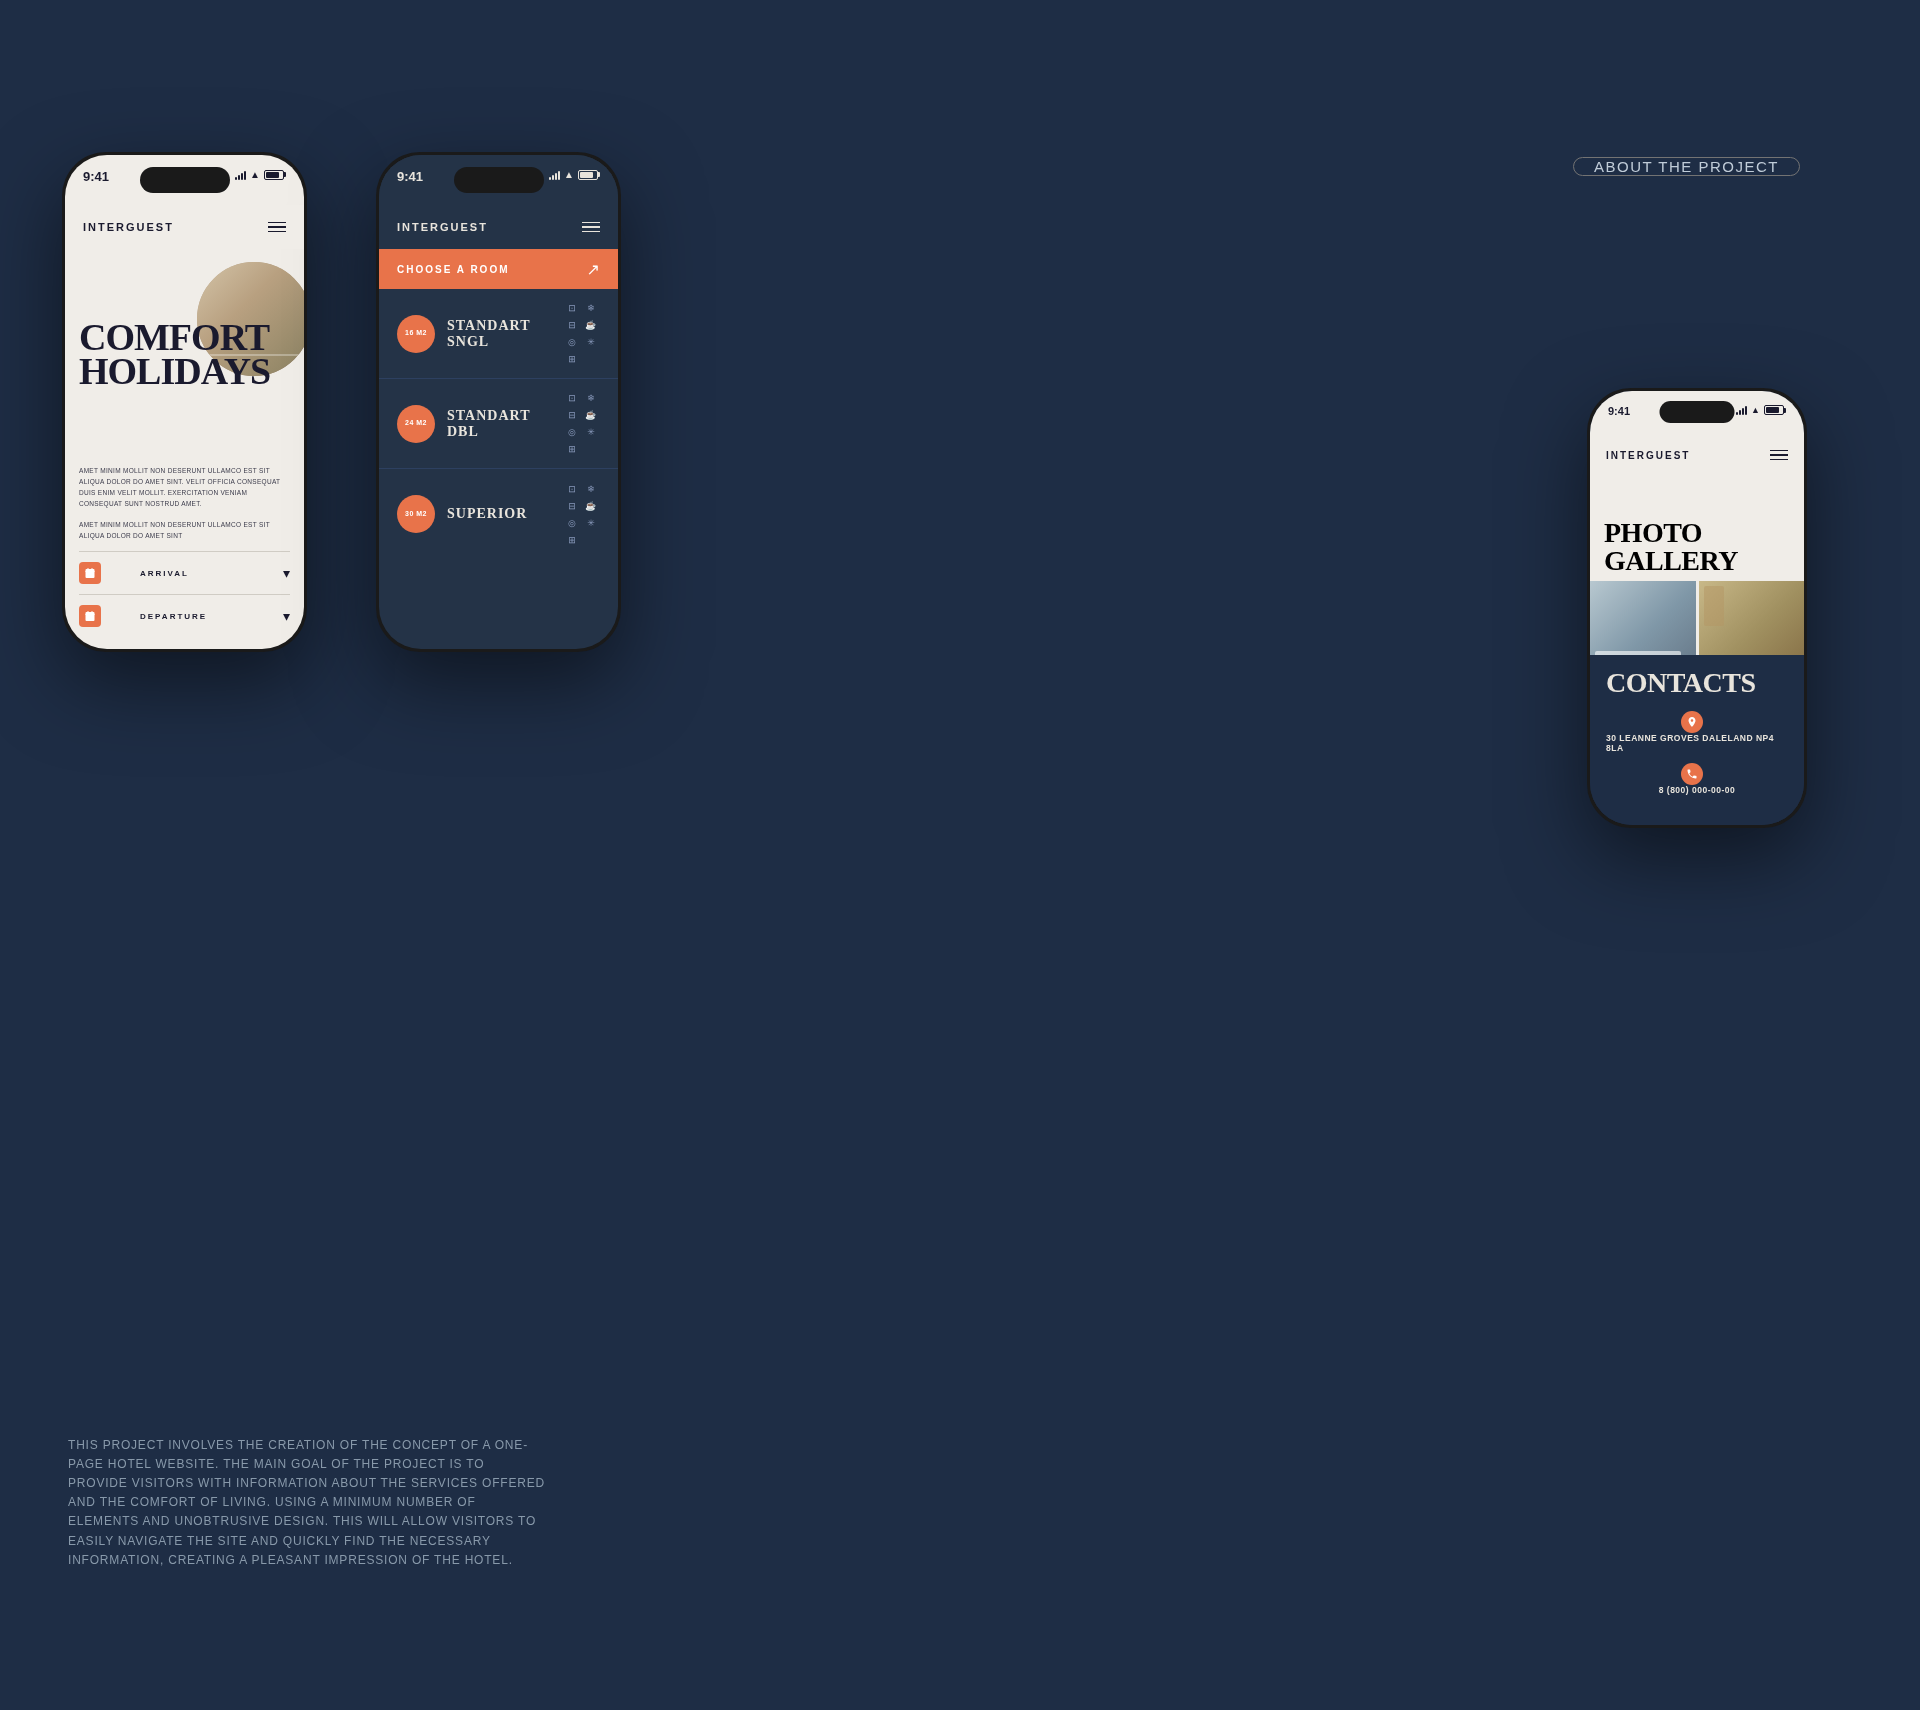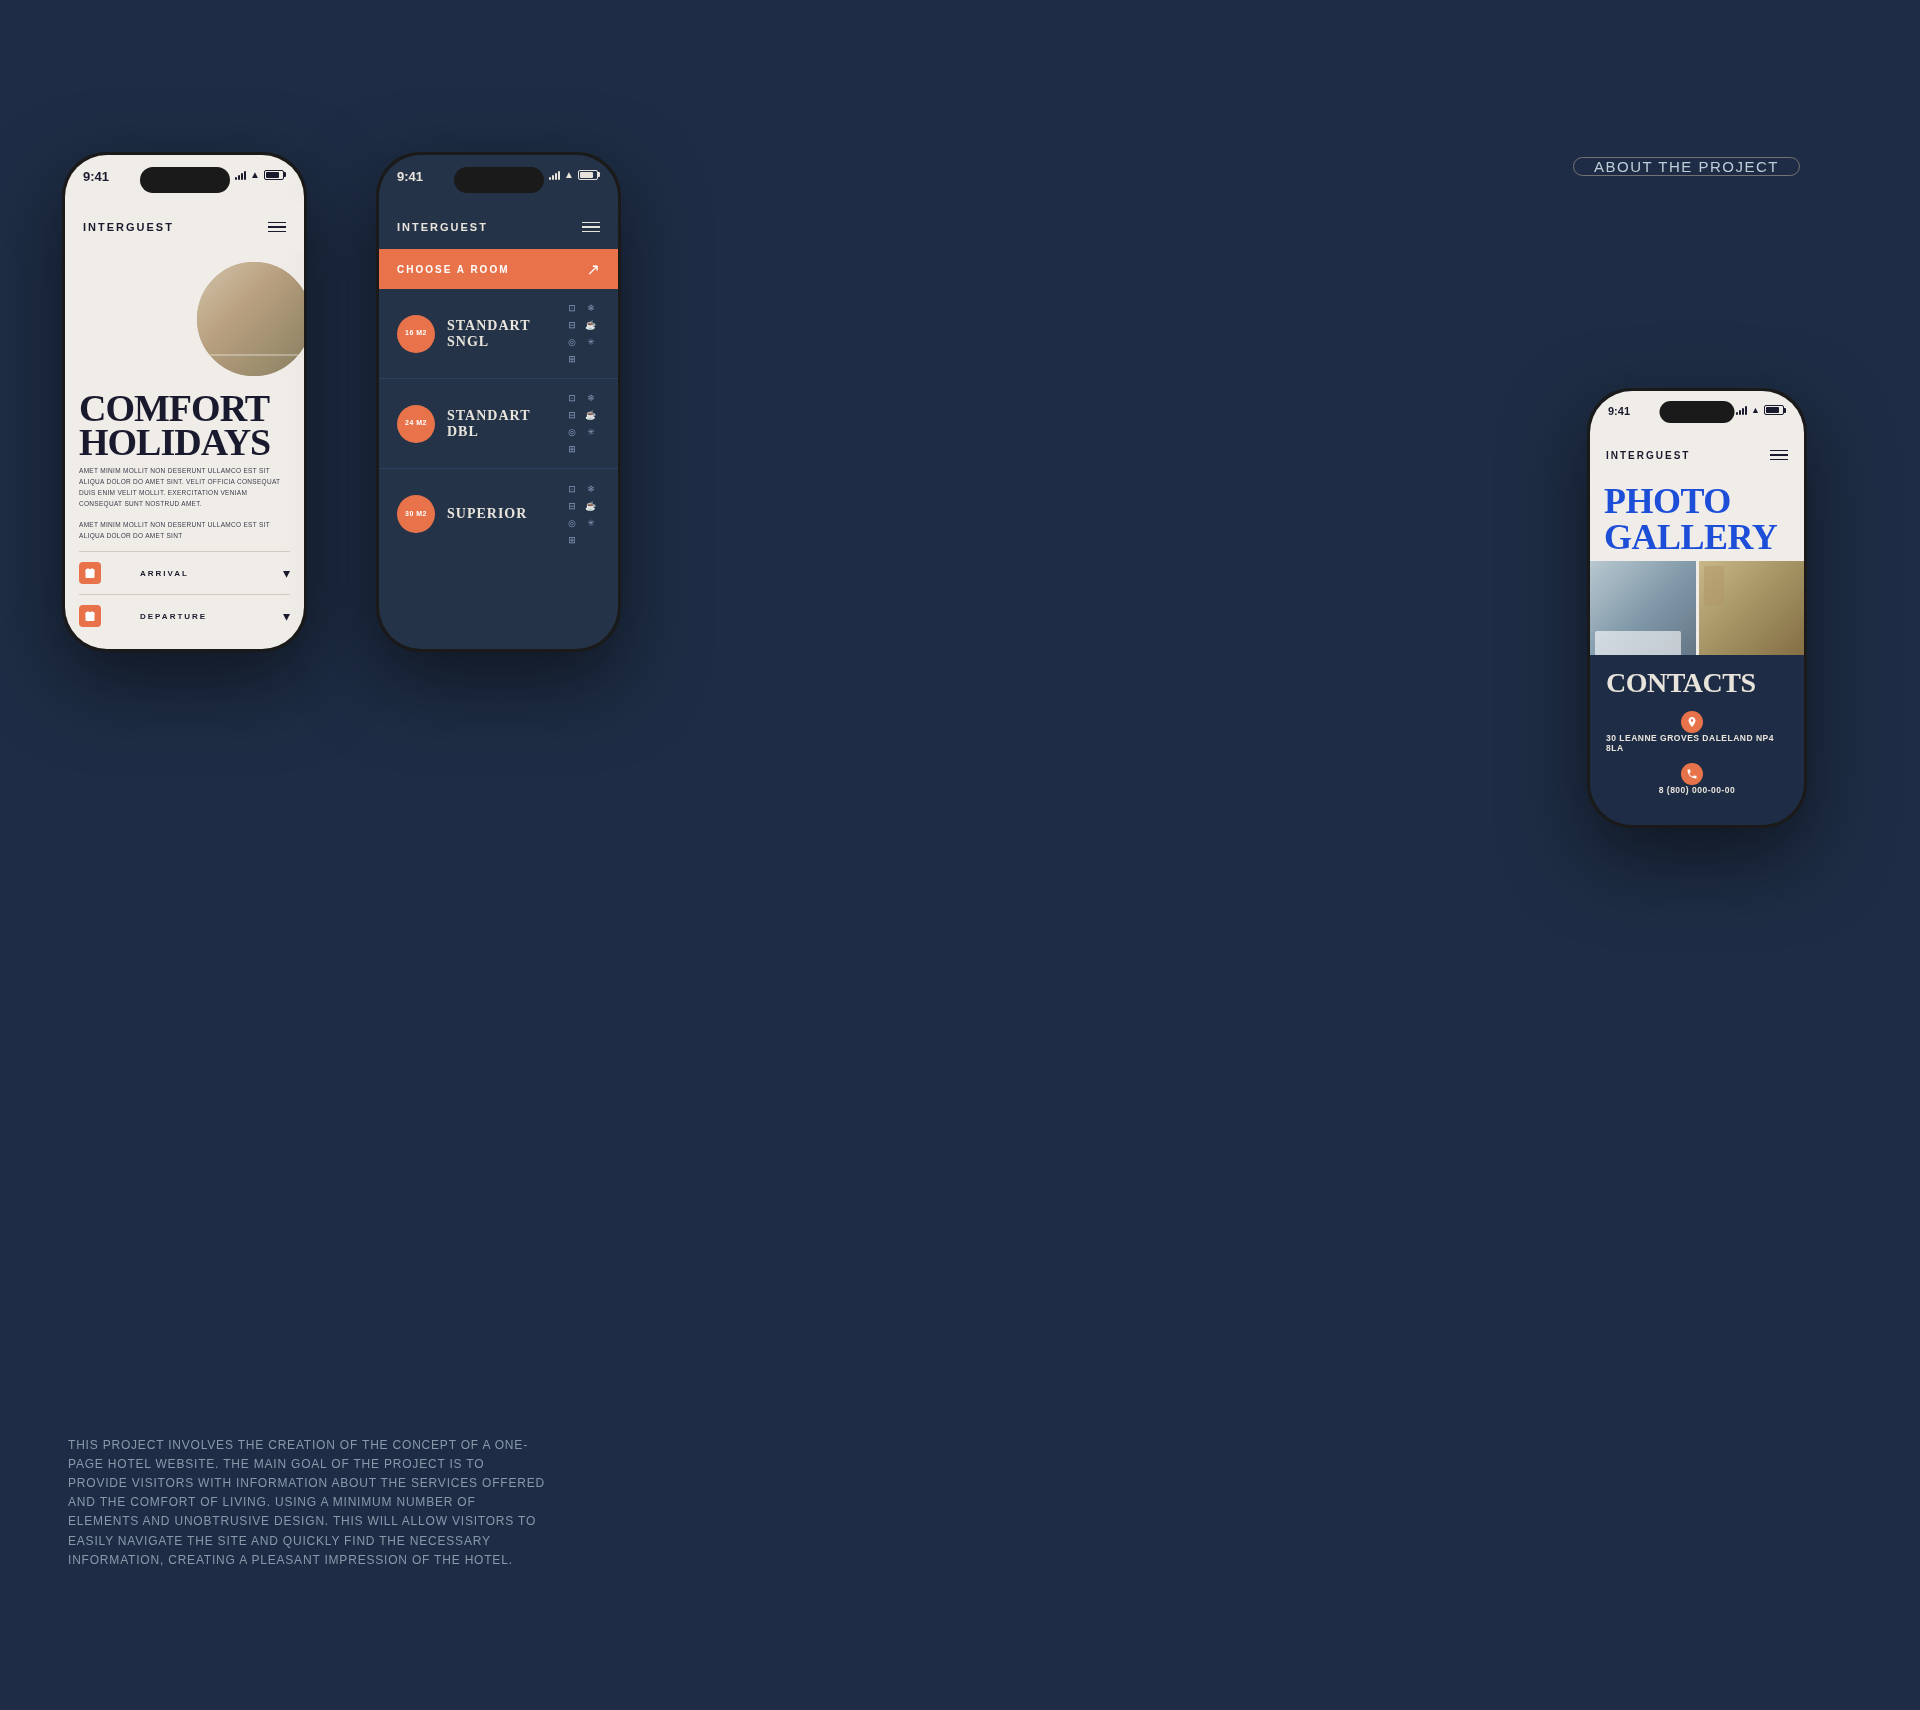--- a/index.html
+++ b/index.html
@@ -155,21 +155,21 @@
 
     
     .phone-1 .hero-section {
       position: absolute;
       top: 94px;
       left: 0;
       right: 0;
       height: 210px;
       background: #f0ede8;
       display: flex;
-      align-items: flex-end;
+      align-items: center;
       justify-content: flex-start;
       padding-left: 14px;
       overflow: hidden;
     }
 
     .phone-1 .hero-text {
       font-size: 38px;
       font-weight: 800;
       color: #1a1a2e;
       text-transform: uppercase;
@@ -439,28 +439,29 @@
       position: absolute;
       top: 84px;
       left: 0;
       right: 0;
       height: 180px;
       background: #f0ede8;
       overflow: hidden;
     }
 
     .phone-3 .gallery-title {
-      font-size: 36px;
+      font-size: 28px;
       font-weight: 800;
-      color: #1d4ed8;
+      color: #000000;
       text-transform: uppercase;
       letter-spacing: -0.5px;
       font-family: Georgia, serif;
       padding: 8px 14px 6px;
       line-height: 1.0;
+      margin-top: 36px;
     }
 
     .phone-3 .gallery-images {
       display: flex;
       gap: 3px;
       padding: 0 0;
       height: 110px;
     }
 
     .gallery-img {

